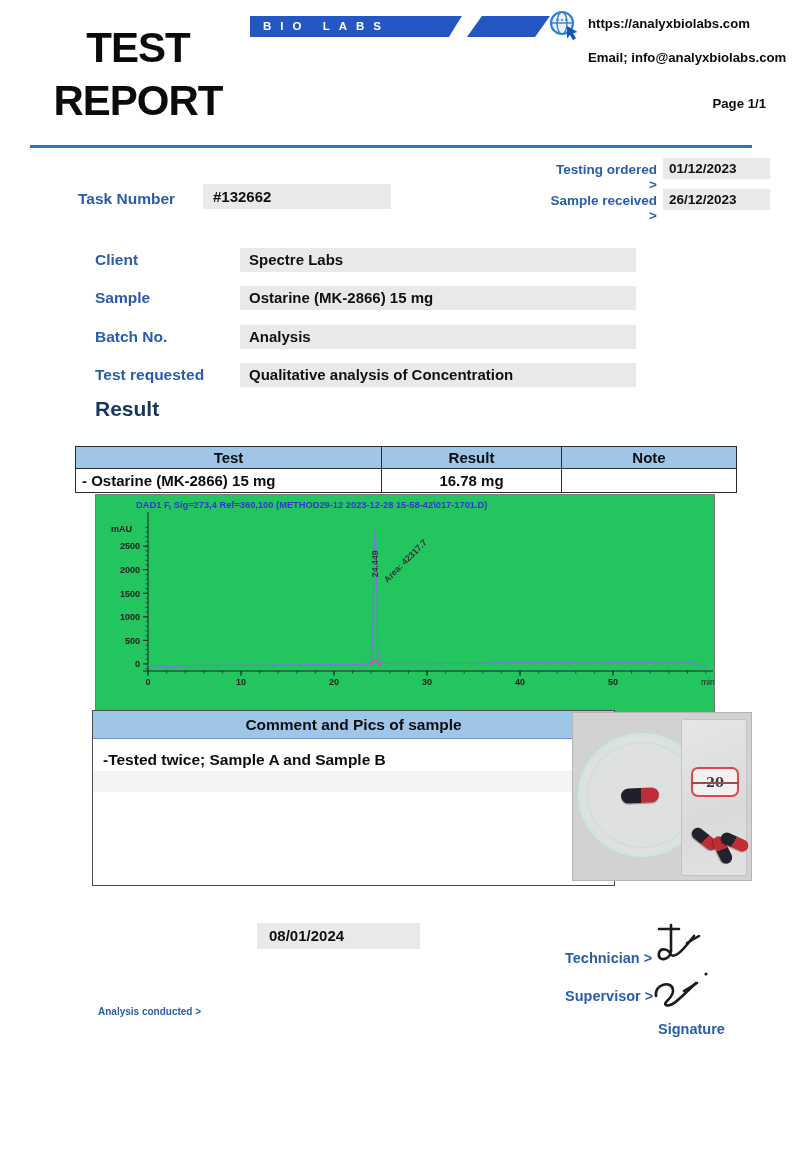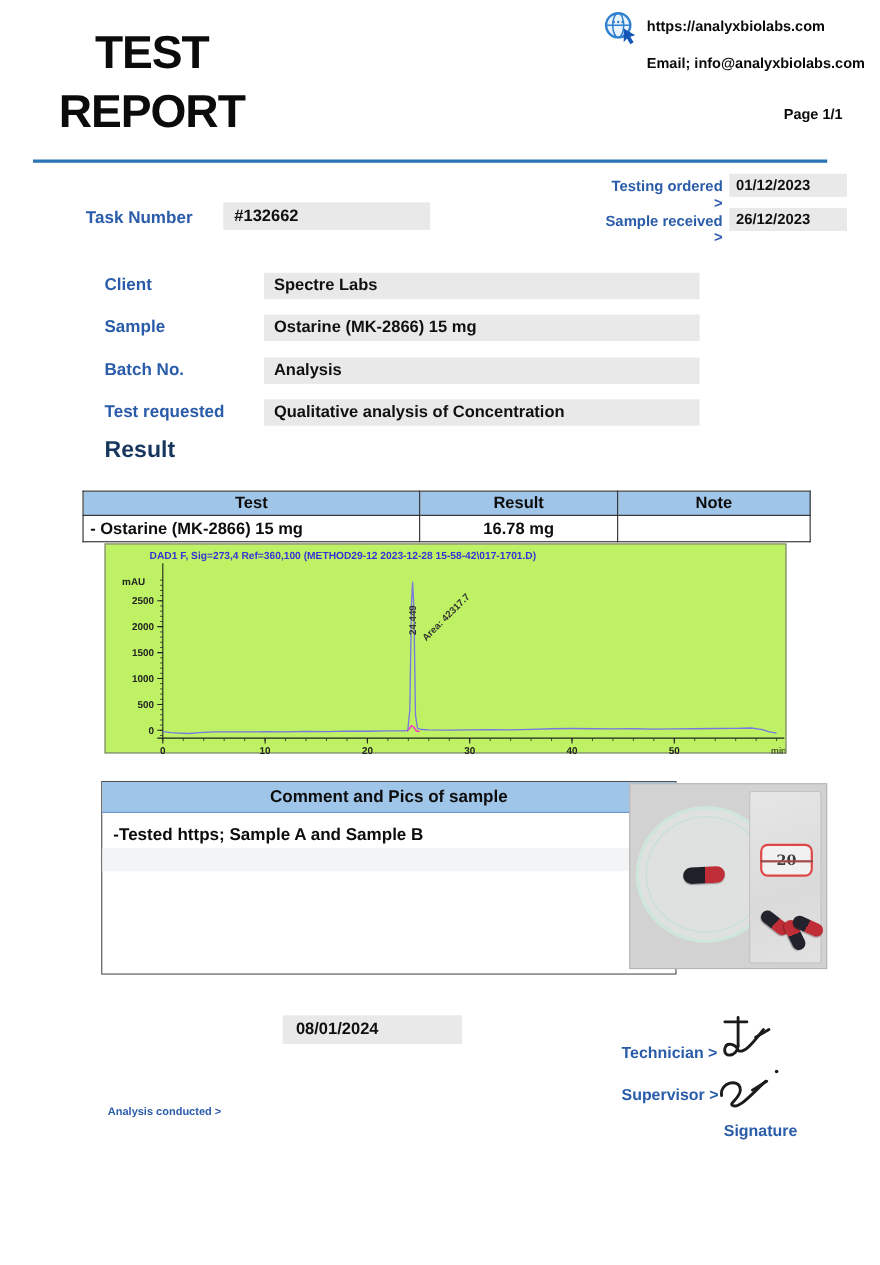--- a/index.html
+++ b/index.html
@@ -43,21 +43,21 @@
   
   .result-heading { position:absolute; left:95px; top:397px; font-size:21px; font-weight:700; color:#17365d; }
   .result-table { position:absolute; left:75px; top:446px; width:661px; border-collapse:collapse; table-layout:fixed; }
   .result-table th, .result-table td { border:1.5px solid #2b2b2b; font-size:15px; font-weight:700; color:#0d0d0d; }
   .result-table th { background:#9fc5e8; height:22px; text-align:center; }
   .result-table td { height:24px;margin-left:25px; }
   .result-table td:first-child { text-align:left; padding-left:6px; }
   .result-table td:nth-child(2) { text-align:center; }
 
   
-  .chart-box { position:absolute; left:95px; top:494px; width:620px; height:191px; background:#bef264; border:1px solid #7a7a7a; }
+  .chart-box { position:absolute; left:95px; top:494px; width:620px; height:245px; background:#22c55e; border:1px solid #7a7a7a; }
 
   
   .comment-box { position:absolute; left:92px; top:710px; width:523px; height:176px; border:1.5px solid #4d4d4d; background:#fff; }
   .comment-header { height:28px; background:#9fc5e8; border-bottom:1.5px solid #6b95c9; text-align:center;
     font-size:15.5px; font-weight:700; color:#0d0d0d; line-height:27px; }
   .comment-text { margin-top:12px; padding-left:10px; font-size:15.5px; font-weight:700; color:#0d0d0d; }
   .comment-stripe { margin-top:2px; height:21px; background:#f2f4f6; }
 
   .photo { position:absolute; left:572px; top:712px; width:180px; height:169px; background:#d2d2d2; border:1px solid #b5b5b5; overflow:hidden; }
   .dish { position:absolute; left:5px; top:20px; width:128px; height:124px; border:3px solid #cfe6da; border-radius:50%;
@@ -92,20 +92,24 @@
 <body>
 
 <div class="page">
 
   <div class="report-title">
     <div>TEST</div>
     <div>REPORT</div>
   </div>
 
   <div class="logo">
+    <div class="logo-banner">
+      <div class="banner-main">BIO LABS</div>
+      <div class="banner-tail"></div>
+    </div>
   </div>
 
   <div class="contact">
     <svg class="globe" width="36" height="36" viewBox="0 0 36 36">
       <circle cx="14" cy="13" r="11" fill="#eaf3fc" stroke="#2f80d0" stroke-width="2.2"></circle>
       <ellipse cx="14" cy="13" rx="5" ry="11" fill="none" stroke="#2f80d0" stroke-width="1.4"></ellipse>
       <line x1="3" y1="13" x2="25" y2="13" stroke="#2f80d0" stroke-width="1.4"></line>
       <circle cx="10" cy="10" r="1.1" fill="#2f80d0"></circle>
         <circle cx="14" cy="10" r="1.1" fill="#2f80d0"></circle>
         <circle cx="18" cy="10" r="1.1" fill="#2f80d0"></circle>
@@ -250,21 +254,21 @@
         <text x="605" y="190" font-size="8.5" fill="#222">min</text>
         <polyline fill="none" stroke="#ff30c8" stroke-width="1.4" points="273.8,169.9 276.1,167.5 278.0,164.7 280.3,166.1 282.6,169.6 285.4,170.1"></polyline>
         <polyline fill="none" stroke="#7878e0" stroke-width="1.2" stroke-linejoin="round" points="52.0,170.1 59.4,171.1 66.9,171.5 76.2,171.8 85.5,171.1 98.5,170.4 117.1,170.3 135.7,170.4 145.0,170.1 163.6,170.3 182.2,169.9 200.8,170.1 219.4,169.7 238.0,169.8 256.6,169.5 270.6,169.3 274.7,168.9 276.6,150.1 278.0,55.9 279.1,34.2 280.3,58.3 281.7,154.8 283.6,167.1 287.3,168.2 293.8,168.6 312.4,168.7 331.0,168.6 349.6,168.4 368.2,168.5 386.8,168.1 405.4,167.5 424.0,167.3 442.6,167.5 461.2,167.6 479.8,167.5 498.4,167.8 517.0,167.6 535.6,167.5 554.2,167.3 572.8,167.1 586.8,166.8 596.0,168.0 603.5,170.3 610.0,171.5"></polyline>
         <text transform="translate(281.9,82.2) rotate(-90)" font-size="8.8" font-weight="bold" fill="#333">24.449</text>
         <text transform="translate(291.4,88.2) rotate(-45)" font-size="8.8" font-weight="bold" fill="#333">Area: 42317.7</text>
       </svg>
   </div>
 
   <div class="comment-box">
     <div class="comment-header">Comment and Pics of sample</div>
-    <div class="comment-text">-Tested https; Sample A and Sample B</div>
+    <div class="comment-text">-Tested twice; Sample A and Sample B</div>
     <div class="comment-stripe"></div>
   </div>
 
   <div class="photo">
     <div class="dish">
         <div class="dish-inner"></div>
       </div>
     <div class="capsule capsule-main"></div>
     <div class="bag">
       <div class="bag-label">

